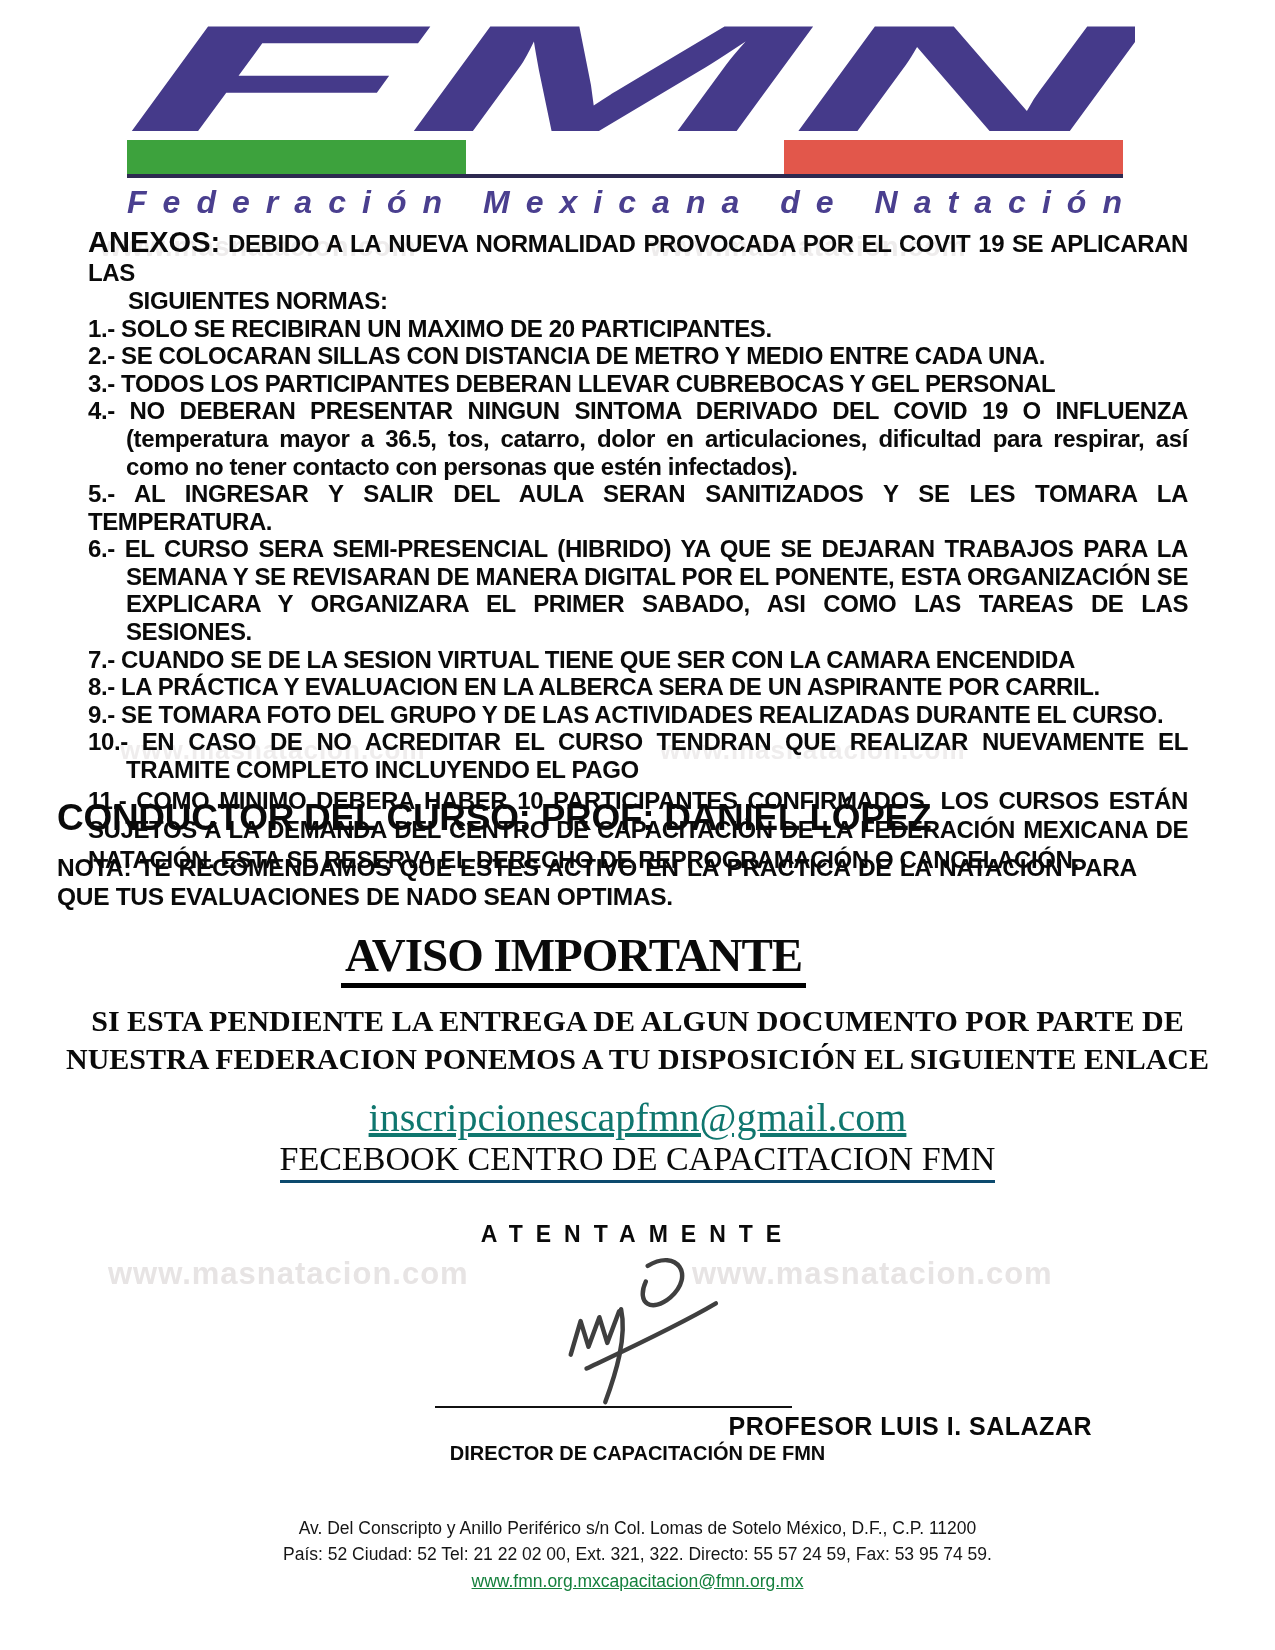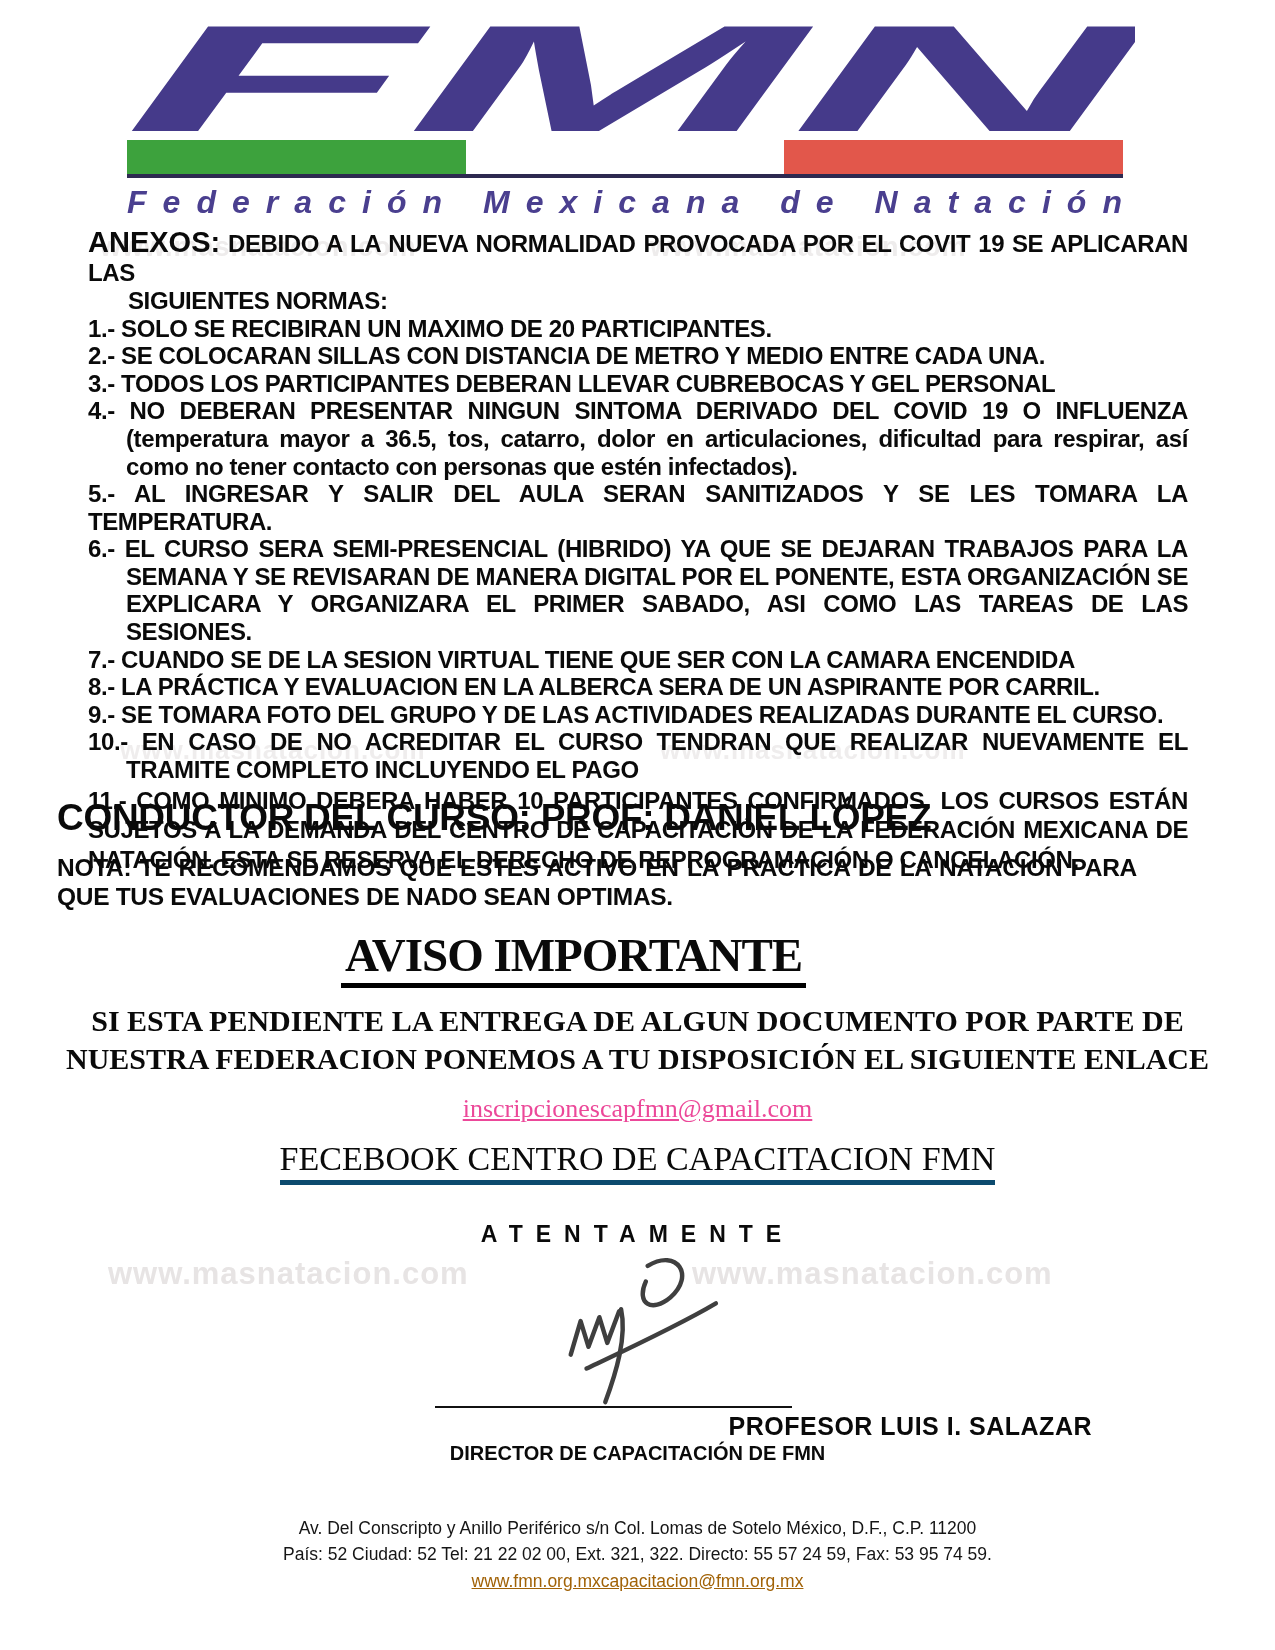--- a/index.html
+++ b/index.html
@@ -40,40 +40,40 @@
   .nota{position:absolute;left:57px;top:853px;width:1080px;font-size:24.5px;font-weight:bold;
         line-height:1.2;text-align:justify;letter-spacing:-0.3px;}
 
   
   .aviso-title{position:absolute;left:0;top:928px;width:1147px;text-align:center;}
   .aviso-title span{display:inline-block;font-family:"Liberation Serif",serif;font-weight:bold;
         font-size:47px;letter-spacing:-1px;border-bottom:5px solid #000;padding:0 4px 1px 4px;}
   .aviso-body{position:absolute;left:0;top:1002px;width:1275px;text-align:center;
         font-family:"Liberation Serif",serif;font-weight:bold;font-size:30px;line-height:1.28;}
   .email-row{position:absolute;left:0;top:1094px;width:1275px;text-align:center;}
-  .email-row a{font-family:"Liberation Serif",serif;font-size:26px;color:#ec4899;
+  .email-row a{font-family:"Liberation Serif",serif;font-size:40px;color:#0f766e;
         text-decoration:underline;cursor:pointer;}
   .fb-row{position:absolute;left:0;top:1140px;width:1275px;text-align:center;}
   .fb-row span{display:inline-block;font-family:"Liberation Serif",serif;font-size:34px;
-        border-bottom:5px solid #0c4a6e;padding-bottom:2px;cursor:pointer;}
+        border-bottom:3px solid #0c4a6e;padding-bottom:2px;cursor:pointer;}
 
   
   .atent{position:absolute;left:0;top:1221px;width:1275px;text-align:center;
          font-size:23px;font-weight:bold;letter-spacing:13px;}
   .sig-svg{position:absolute;left:528px;top:1252px;}
   .sig-line{position:absolute;left:435px;top:1406px;width:357px;height:0;border-top:2px solid #111;}
   .signer{position:absolute;left:0;top:1412px;width:1092px;text-align:right;
           font-size:25px;font-weight:bold;letter-spacing:0.5px;}
   .signer-title{position:absolute;left:0;top:1442px;width:1275px;text-align:center;
           font-size:20px;font-weight:bold;}
 
   
   .footer{position:absolute;left:0;top:1515px;width:1275px;text-align:center;
           font-size:17.5px;color:#151515;line-height:1.5;}
-  .footer a{color:#a16207;text-decoration:underline;cursor:pointer;}
+  .footer a{color:#15803d;text-decoration:underline;cursor:pointer;}
 </style>
 </head>
 <body>
 
 <div class="page">
 
   <span class="wm wm1a">www.masnatacion.com</span>
   <span class="wm wm1b">www.masnatacion.com</span>
   <span class="wm wm2a">www.masnatacion.com</span>
   <span class="wm wm2b">www.masnatacion.com</span>

